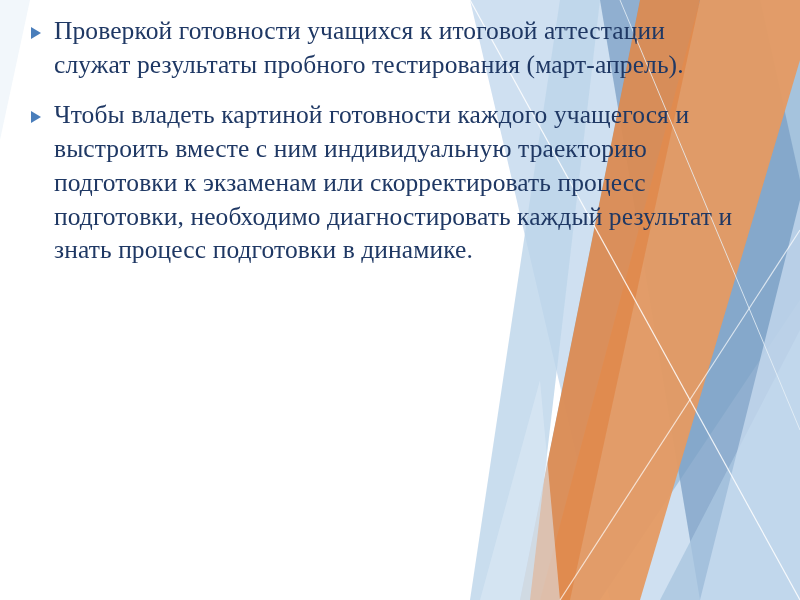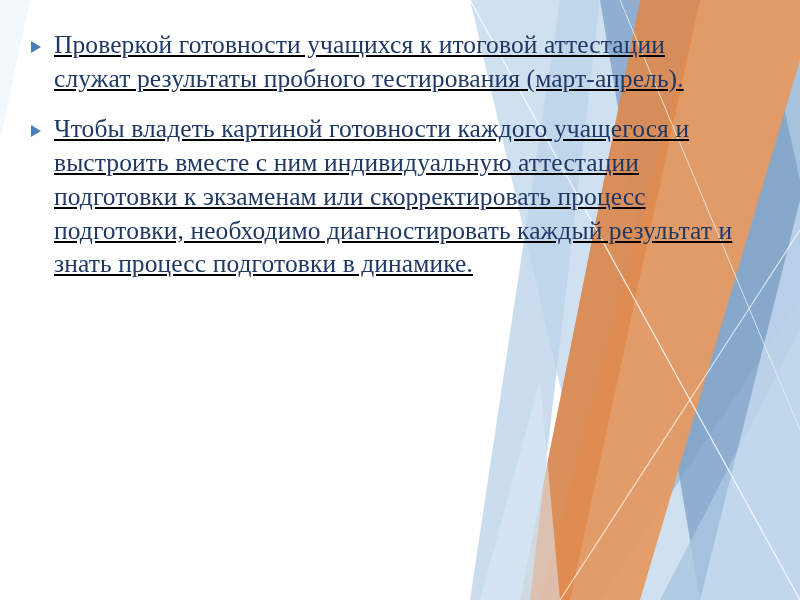--- a/index.html
+++ b/index.html
@@ -20,24 +20,23 @@
     position: absolute;
     top: 0;
     left: 0;
     width: 800px;
     height: 600px;
     pointer-events: none;
   }
   .bullet-list {
     position: absolute;
     left: 28px;
-    top: 28px;
+    top: 14px;
     width: 715px;
     z-index: 5;
-    text-decoration: underline;
   }
   .bullet-item {
     display: flex;
     align-items: flex-start;
     margin-bottom: 16px;
   }
   .bullet-marker {
     flex: 0 0 auto;
     width: 22px;
     margin-top: 11px;
@@ -97,17 +96,17 @@
       </span>
       <span class="bullet-text">Проверкой готовности учащихся к итоговой аттестации служат результаты   пробного тестирования (март-апрель).</span>
     </div>
 
     <div class="bullet-item">
       <span class="bullet-marker">
         <svg width="16" height="16" viewBox="0 0 16 16" xmlns="http://www.w3.org/2000/svg">
           <polygon points="3,2 13,8 3,14" fill="#4A7EBB"></polygon>
         </svg>
       </span>
-      <span class="bullet-text">Чтобы  владеть картиной готовности  каждого учащегося и  выстроить вместе с ним индивидуальную аттестации подготовки к экзаменам или скорректировать процесс подготовки, необходимо диагностировать каждый результат и знать процесс подготовки в динамике.</span>
+      <span class="bullet-text">Чтобы  владеть картиной готовности  каждого учащегося и  выстроить вместе с ним индивидуальную траекторию подготовки к экзаменам или скорректировать процесс подготовки, необходимо диагностировать каждый результат и знать процесс подготовки в динамике.</span>
     </div>
 
   </div>
 </div>
 
 </body></html>

